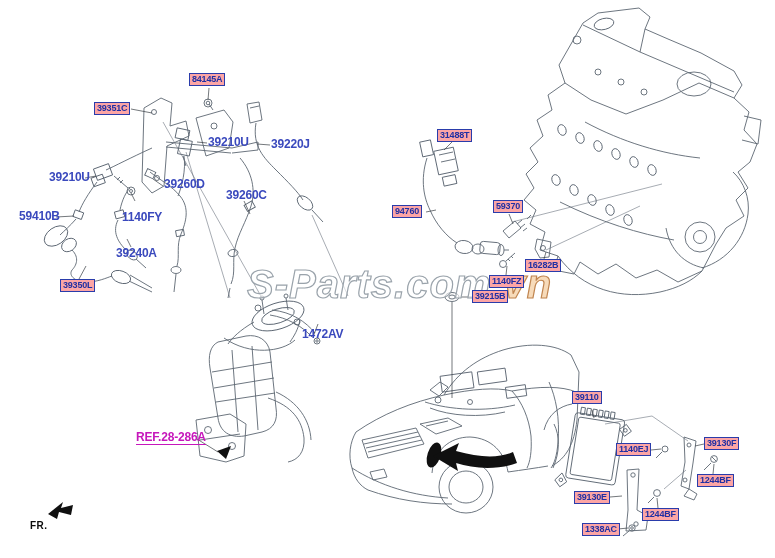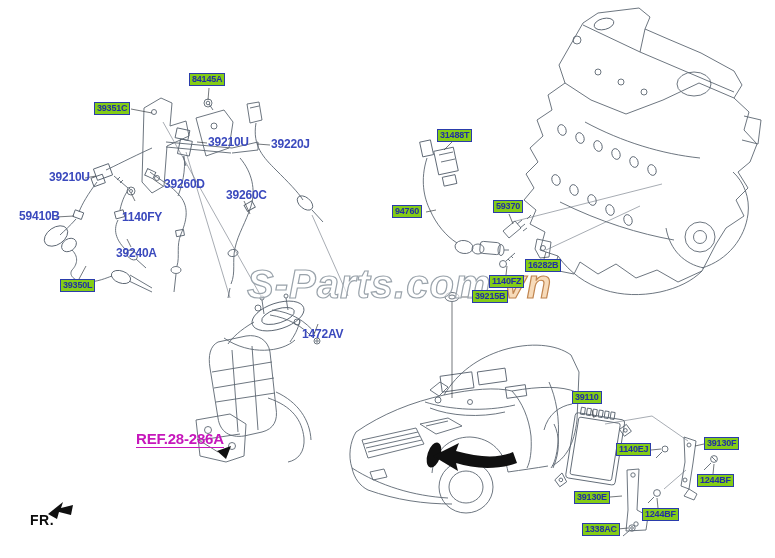--- a/index.html
+++ b/index.html
@@ -1,25 +1,25 @@
 <!DOCTYPE html>
 <html><head>
 <meta charset="utf-8">
 <style>
   html,body{margin:0;padding:0;background:#e9e9e9;}
   .stage{position:relative;width:775px;height:558px;background:#ffffff;overflow:hidden;
          font-family:"Liberation Sans","DejaVu Sans",sans-serif;}
   svg.art{position:absolute;left:0;top:0;}
   .plabel{position:absolute;white-space:nowrap;font-size:12px;font-weight:700;
           color:#3a49bd;line-height:12px;letter-spacing:-0.2px;cursor:pointer;}
-  .plabel.boxed{font-size:9px;color:#1f2fa0;color:#202fa3;background:#84cc16;
+  .plabel.boxed{font-size:9px;color:#1f2fa0;color:#202fa3;background:#fca5a5;
           border:1px solid #2a3cab;padding:0 2px;line-height:11px;}
-  .ref{position:absolute;font-size:15px;font-weight:700;color:#c617bb;
+  .ref{position:absolute;font-size:12px;font-weight:700;color:#c617bb;
        border-bottom:1.4px solid #c617bb;padding-bottom:0px;letter-spacing:-0.2px;cursor:pointer;}
-  .fr{position:absolute;font-size:14px;font-weight:700;color:#0c0c0c;letter-spacing:0.5px;}
+  .fr{position:absolute;font-size:10px;font-weight:700;color:#0c0c0c;letter-spacing:0.5px;margin-top:8px;}
 </style>
 </head>
 <body>
 
 <div class="stage">
 
 <svg class="art" width="775" height="558" viewBox="0 0 775 558">
 
   <g stroke="#5c6672" fill="none" stroke-width="0.9">
     <path d="M559,65 L583,23 L598,13 L639,8 L650,17 L645,29 L668,39 L701,53 L734,71 L742,85 L734,98 L699,83 L663,100 L626,114 L591,100 L565,83 Z"></path>

